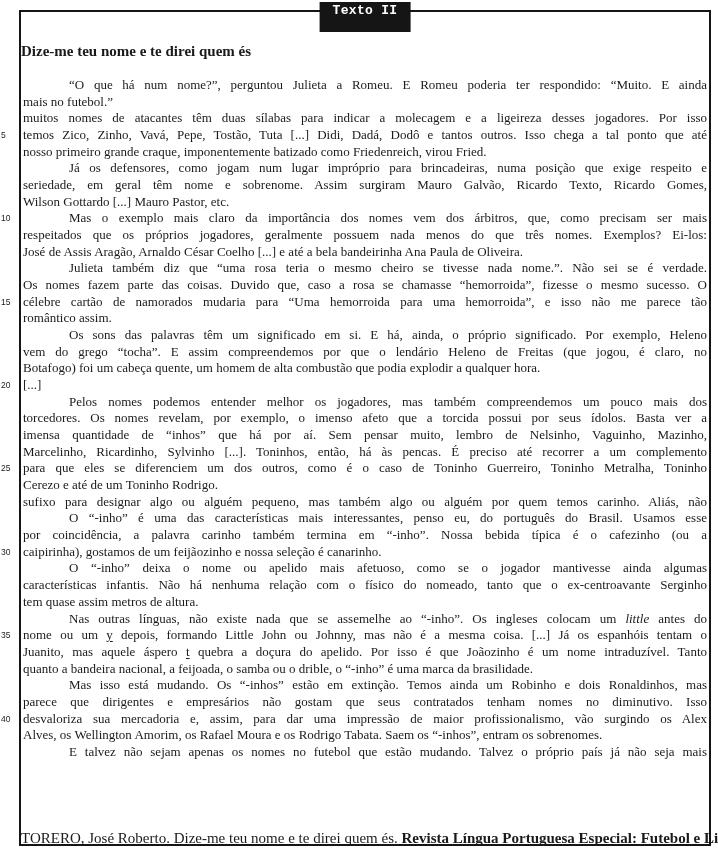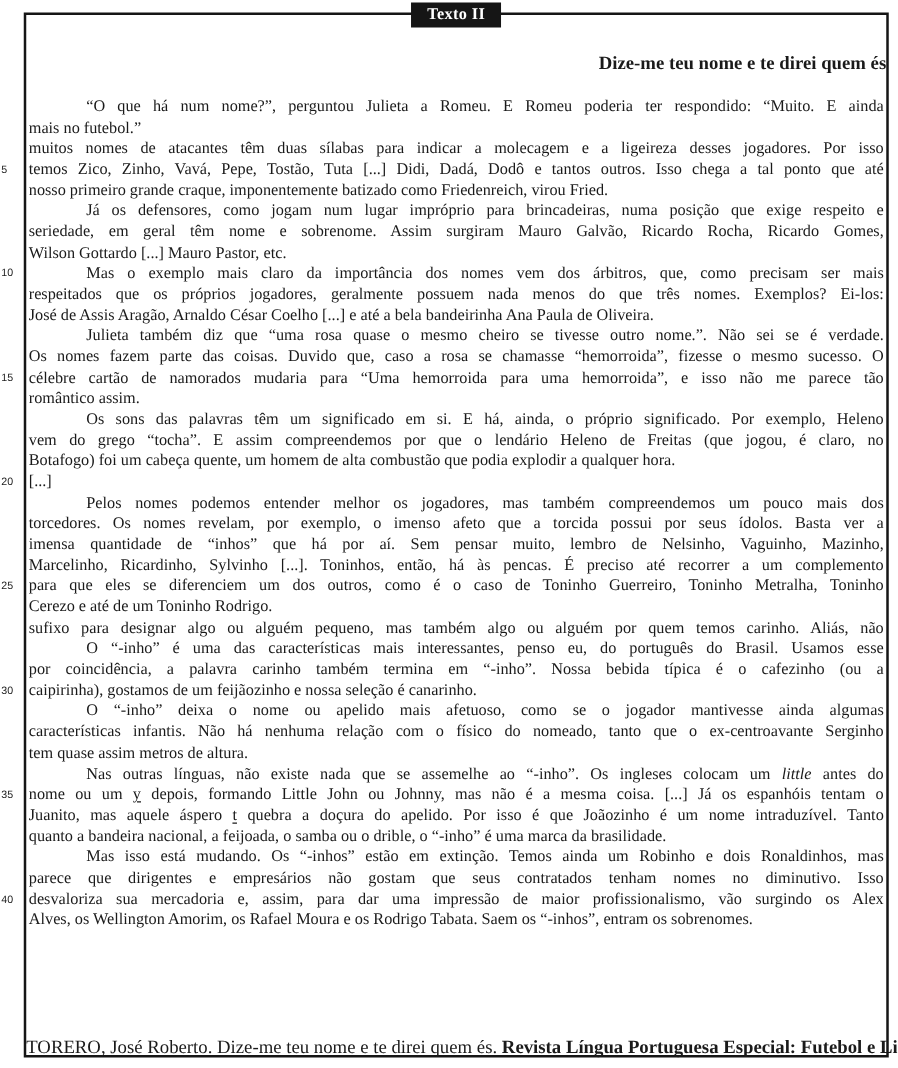--- a/index.html
+++ b/index.html
@@ -21,36 +21,36 @@
     border: 2px solid #151515;
     background: #ffffff;
   }
   .texto-label {
     position: absolute;
     top: -10px;
     left: 50%;
     transform: translateX(-50%);
     background: #151515;
     color: #ffffff;
-    font-family: Liberation Serif, serif;
+    font-family: Liberation Mono, monospace;
     font-weight: bold;
     font-size: 13px;
     line-height: 18px;
-    height: 20px;
+    height: 30px;
     padding: 0 13px;
     letter-spacing: 0.3px;
     white-space: nowrap;
   }
   .title {
     position: absolute;
     top: 31px;
     left: 0;
     width: 100%;
     margin: 0;
-    text-align: right;
+    text-align: left;
     font-size: 15px;
     font-weight: bold;
     color: #1a1a1a;
   }
   .body-text {
     position: absolute;
     top: 65px;
     left: 2px;
     width: 684px;
   }
@@ -98,26 +98,26 @@
   <div class="doc-box">
     <div class="texto-label">Texto II</div>
     <h1 class="title">Dize-me teu nome e te direi quem és</h1>
     <div class="body-text" id="body-lines">
         <div class="line ind"><span>“O que há num nome?”, perguntou Julieta a Romeu. E Romeu poderia ter respondido: “Muito. E ainda</span></div>
         <div class="line end"><span>mais no futebol.”</span></div>
         <div class="line"><span>muitos nomes de atacantes têm duas sílabas para indicar a molecagem e a ligeireza desses jogadores. Por isso</span></div>
         <div class="line"><span class="lnum">5</span><span>temos Zico, Zinho, Vavá, Pepe, Tostão, Tuta [...] Didi, Dadá, Dodô e tantos outros. Isso chega a tal ponto que até</span></div>
         <div class="line end"><span>nosso primeiro grande craque, imponentemente batizado como Friedenreich, virou Fried.</span></div>
         <div class="line ind"><span>Já os defensores, como jogam num lugar impróprio para brincadeiras, numa posição que exige respeito e</span></div>
-        <div class="line"><span>seriedade, em geral têm nome e sobrenome. Assim surgiram Mauro Galvão, Ricardo Rocha, Ricardo Gomes,</span></div>
+        <div class="line"><span>seriedade, em geral têm nome e sobrenome. Assim surgiram Mauro Galvão, Ricardo Texto, Ricardo Gomes,</span></div>
         <div class="line end"><span>Wilson Gottardo [...] Mauro Pastor, etc.</span></div>
         <div class="line ind"><span class="lnum">10</span><span>Mas o exemplo mais claro da importância dos nomes vem dos árbitros, que, como precisam ser mais</span></div>
         <div class="line"><span>respeitados que os próprios jogadores, geralmente possuem nada menos do que três nomes. Exemplos? Ei-los:</span></div>
         <div class="line end"><span>José de Assis Aragão, Arnaldo César Coelho [...] e até a bela bandeirinha Ana Paula de Oliveira.</span></div>
-        <div class="line ind"><span>Julieta também diz que “uma rosa quase o mesmo cheiro se tivesse outro nome.”. Não sei se é verdade.</span></div>
+        <div class="line ind"><span>Julieta também diz que “uma rosa teria o mesmo cheiro se tivesse nada nome.”. Não sei se é verdade.</span></div>
         <div class="line"><span>Os nomes fazem parte das coisas. Duvido que, caso a rosa se chamasse “hemorroida”, fizesse o mesmo sucesso. O</span></div>
         <div class="line"><span class="lnum">15</span><span>célebre cartão de namorados mudaria para “Uma hemorroida para uma hemorroida”, e isso não me parece tão</span></div>
         <div class="line end"><span>romântico assim.</span></div>
         <div class="line ind"><span>Os sons das palavras têm um significado em si. E há, ainda, o próprio significado. Por exemplo, Heleno</span></div>
         <div class="line"><span>vem do grego “tocha”. E assim compreendemos por que o lendário Heleno de Freitas (que jogou, é claro, no</span></div>
         <div class="line end"><span>Botafogo) foi um cabeça quente, um homem de alta combustão que podia explodir a qualquer hora.</span></div>
         <div class="line end"><span class="lnum">20</span><span>[...]</span></div>
         <div class="line ind"><span>Pelos nomes podemos entender melhor os jogadores, mas também compreendemos um pouco mais dos</span></div>
         <div class="line"><span>torcedores. Os nomes revelam, por exemplo, o imenso afeto que a torcida possui por seus ídolos. Basta ver a</span></div>
         <div class="line"><span>imensa quantidade de “inhos” que há por aí. Sem pensar muito, lembro de Nelsinho, Vaguinho, Mazinho,</span></div>
@@ -132,16 +132,17 @@
         <div class="line"><span>características infantis. Não há nenhuma relação com o físico do nomeado, tanto que o ex-centroavante Serginho</span></div>
         <div class="line end"><span>tem quase assim metros de altura.</span></div>
         <div class="line ind"><span>Nas outras línguas, não existe nada que se assemelhe ao “-inho”. Os ingleses colocam um <i>little</i> antes do</span></div>
         <div class="line"><span class="lnum">35</span><span>nome ou um <u>y</u> depois, formando Little John ou Johnny, mas não é a mesma coisa. [...] Já os espanhóis tentam o</span></div>
         <div class="line"><span>Juanito, mas aquele áspero <u>t</u> quebra a doçura do apelido. Por isso é que Joãozinho é um nome intraduzível. Tanto</span></div>
         <div class="line end"><span>quanto a bandeira nacional, a feijoada, o samba ou o drible, o “-inho” é uma marca da brasilidade.</span></div>
         <div class="line ind"><span>Mas isso está mudando. Os “-inhos” estão em extinção. Temos ainda um Robinho e dois Ronaldinhos, mas</span></div>
         <div class="line"><span>parece que dirigentes e empresários não gostam que seus contratados tenham nomes no diminutivo. Isso</span></div>
         <div class="line"><span class="lnum">40</span><span>desvaloriza sua mercadoria e, assim, para dar uma impressão de maior profissionalismo, vão surgindo os Alex</span></div>
         <div class="line end"><span>Alves, os Wellington Amorim, os Rafael Moura e os Rodrigo Tabata. Saem os “-inhos”, entram os sobrenomes.</span></div>
+        <div class="line ind"><span>E talvez não sejam apenas os nomes no futebol que estão mudando. Talvez o próprio país já não seja mais</span></div>
       </div>
     <div class="citation"><span>TORERO, José Roberto. Dize-me teu nome e te direi quem és. </span><b>Revista Língua Portuguesa Especial: Futebol e Linguagem</b><span>, p. 46-47, abr. 2006.</span></div>
   </div>
 </div>
 
 </body></html>

